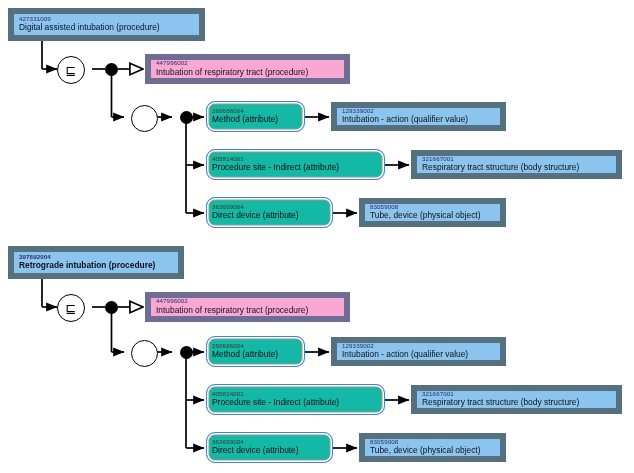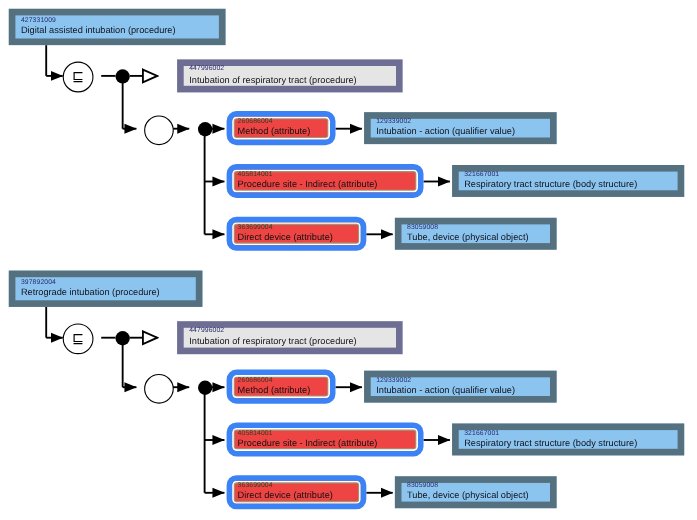--- a/index.html
+++ b/index.html
@@ -30,24 +30,24 @@
     margin-bottom:1px;
     white-space:nowrap;
   }
   .node .term{
     font-size:8.4px;
     color:#101018;
     white-space:nowrap;
   }
 
   .concept{ background:#8cc4f0; border-color:#55707f; }
-  .parent{  background:#e5e5e5; border-color:#6e6e94;margin-left:16px; }
+  .parent{  background:#f9a8d4; border-color:#6e6e94; }
   .attribute{
-    background:#ef4444;
-    border:5px solid #3b82f6;
+    background:#14b8a6;
+    border:1px solid #3b82f6;
     border-radius:9px;
     box-shadow:0 0 0 1.5px #ffffff inset, 0 0 0 2.5px #9a9a7a inset;
   }
   .attribute .sctid{color:#3a3a20;}
   .attribute .term{color:#101010;}
 
   .glyph{position:absolute;}
   .isa-circle{
     width:26px;height:26px;border-radius:50%;
     border:1.6px solid #000;background:#fff;
@@ -158,21 +158,21 @@
     <path d="M157,352 L172,352" stroke="#000" stroke-width="1.7" fill="none" marker-end="url(#solidArrow)"></path>
     <path d="M192,352 L204,352" stroke="#000" stroke-width="1.7" fill="none" marker-end="url(#solidArrow)"></path>
     <path d="M186,352 L186,448" stroke="#000" stroke-width="1.7" fill="none"></path>
     <path d="M186,400 L204,400" stroke="#000" stroke-width="1.7" fill="none" marker-end="url(#solidArrow)"></path>
     <path d="M186,448 L204,448" stroke="#000" stroke-width="1.7" fill="none" marker-end="url(#solidArrow)"></path>
     <path d="M305,352 L329,352" stroke="#000" stroke-width="1.7" fill="none" marker-end="url(#solidArrow)"></path>
     <path d="M385,400 L409,400" stroke="#000" stroke-width="1.7" fill="none" marker-end="url(#solidArrow)"></path>
     <path d="M333,448 L357,448" stroke="#000" stroke-width="1.7" fill="none" marker-end="url(#solidArrow)"></path>
   </svg>
 
-  <div class="node concept" style="left:8px;top:246px;width:176px;height:33px;">
+  <div class="node concept" style="left:8px;top:246px;width:176px;height:33px;font-weight:bold;">
     <div class="sctid">397892004</div>
     <div class="term">Retrograde intubation (procedure)</div>
   </div>
 
   <div class="glyph isa-circle" style="left:57px;top:294px;">⊑</div>
   <div class="glyph conj-dot" style="left:105px;top:300.5px;"></div>
 
   <div class="node parent" style="left:145px;top:292px;width:205px;height:30px;">
     <div class="sctid">447996002</div>
     <div class="term">Intubation of respiratory tract (procedure)</div>

